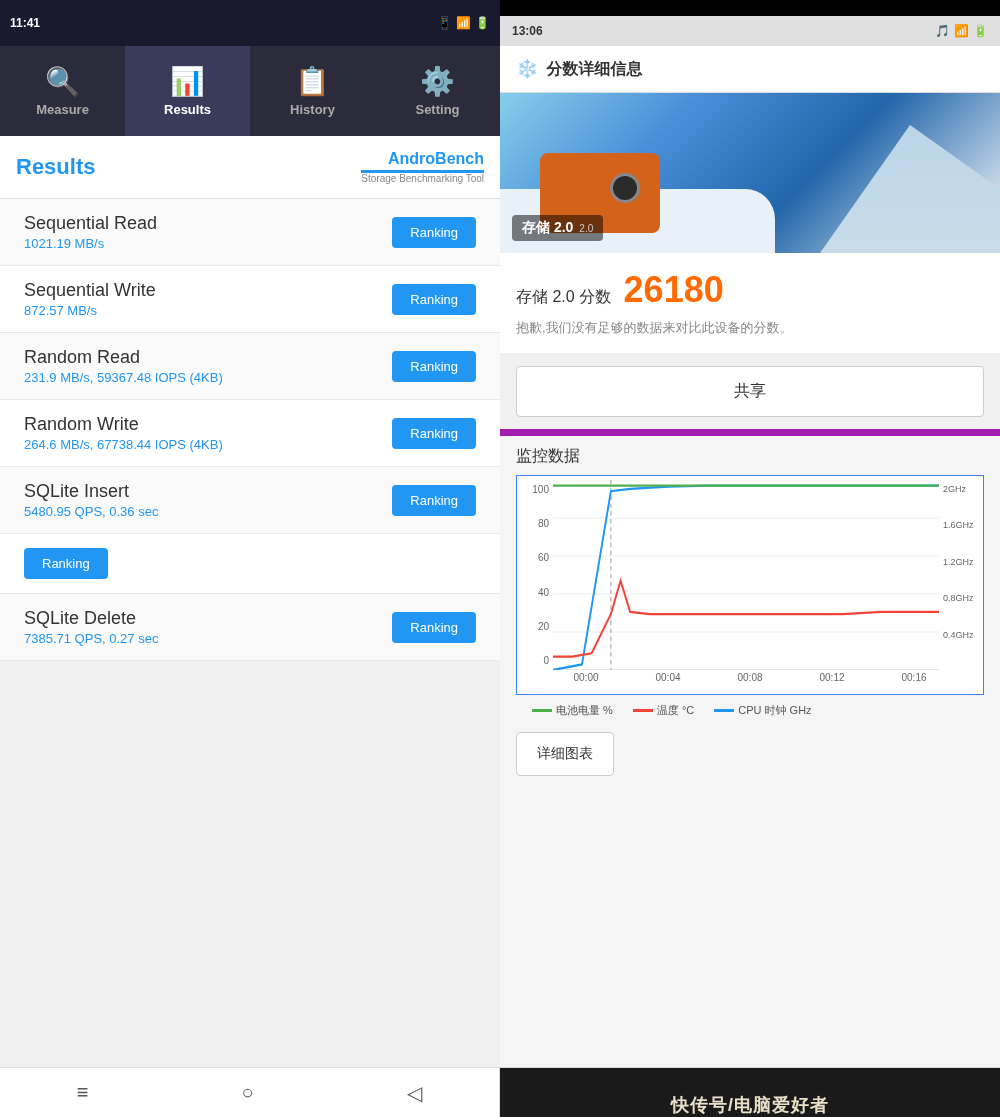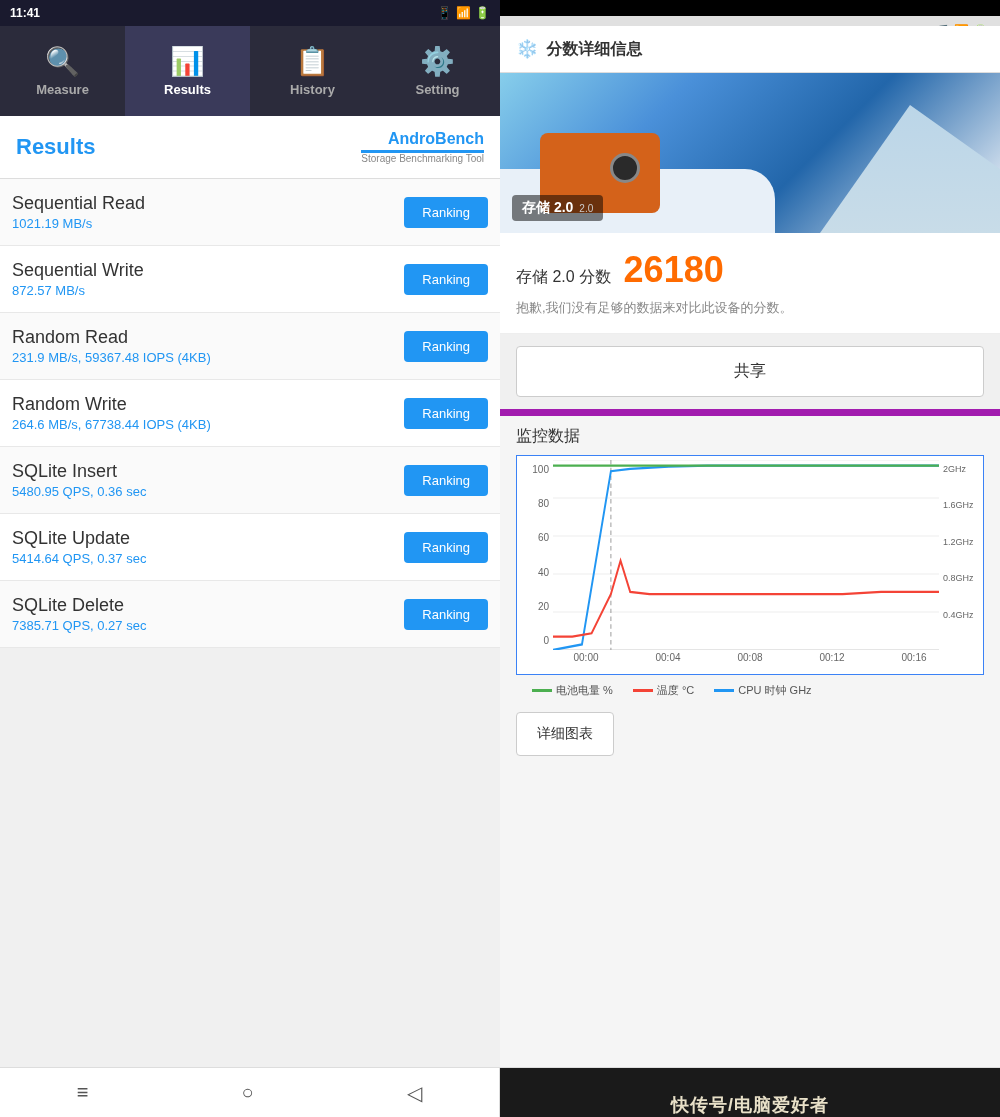--- a/index.html
+++ b/index.html
@@ -1,19 +1,19 @@
 <!DOCTYPE html>
 <html><head>
   <meta charset="utf-8">
   <style>
     * { margin: 0; padding: 0; box-sizing: border-box; }
     body { width: 1000px; height: 1117px; font-family: 'Arial', sans-serif; display: flex; flex-direction: column; background: #000; overflow: hidden; }
 
     
-    .status-bars { display: flex; width: 100%; height: 26px; }
+    .status-bars { display: flex; width: 100%; height: 46px; }
     .status-left { width: 500px; background: #1a1a2e; display: flex; align-items: center; justify-content: space-between; padding: 0 10px; color: #fff; font-size: 12px; font-weight: bold; }
     .status-icons { display: flex; align-items: center; gap: 4px; }
 
     
     .main { display: flex; width: 1000px; flex: 1; }
 
     
     .left-panel { width: 500px; display: flex; flex-direction: column; background: #f0f0f0; }
 
     
@@ -26,21 +26,21 @@
     
     .results-header { background: #fff; padding: 14px 16px; display: flex; align-items: center; justify-content: space-between; border-bottom: 1px solid #ddd; }
     .results-title { color: #2196F3; font-size: 22px; font-weight: bold; }
     .androbench-logo { display: flex; flex-direction: column; align-items: flex-end; }
     .logo-text { font-size: 16px; font-weight: bold; color: #333; }
     .logo-text span { color: #2196F3; }
     .logo-sub { font-size: 10px; color: #888; }
     .logo-bar { height: 3px; background: #2196F3; width: 100%; margin-top: 2px; }
 
     
-    .bench-row { background: #fff; padding: 14px 12px; display: flex; align-items: center; justify-content: space-between; border-bottom: 1px solid #e8e8e8; }
+    .bench-row { background: #fff; padding: 14px 24px; display: flex; align-items: center; justify-content: space-between; border-bottom: 1px solid #e8e8e8; }
     .bench-row:nth-child(odd) { background: #fafafa; }
     .bench-info { display: flex; flex-direction: column; }
     .bench-name { font-size: 18px; color: #333; font-weight: 400; }
     .bench-value { font-size: 13px; color: #2196F3; margin-top: 2px; }
     .ranking-btn { background: #2196F3; color: #fff; border: none; border-radius: 4px; padding: 8px 18px; font-size: 13px; font-weight: normal; cursor: pointer; }
 
     
     .right-panel { width: 500px; display: flex; flex-direction: column; background: #f5f5f5; }
 
     
@@ -183,24 +183,20 @@
         <button class="ranking-btn">Ranking</button>
       </div>
       <div class="bench-row">
         <div class="bench-info">
           <span class="bench-name">SQLite Insert</span>
           <span class="bench-value">5480.95 QPS, 0.36 sec</span>
         </div>
         <button class="ranking-btn">Ranking</button>
       </div>
       <div class="bench-row">
-        <div class="bench-info">
-          <span class="bench-name">SQLite Update</span>
-          <span class="bench-value">5414.64 QPS, 0.37 sec</span>
-        </div>
         <button class="ranking-btn">Ranking</button>
       </div>
       <div class="bench-row">
         <div class="bench-info">
           <span class="bench-name">SQLite Delete</span>
           <span class="bench-value">7385.71 QPS, 0.27 sec</span>
         </div>
         <button class="ranking-btn">Ranking</button>
       </div>
     </div>

